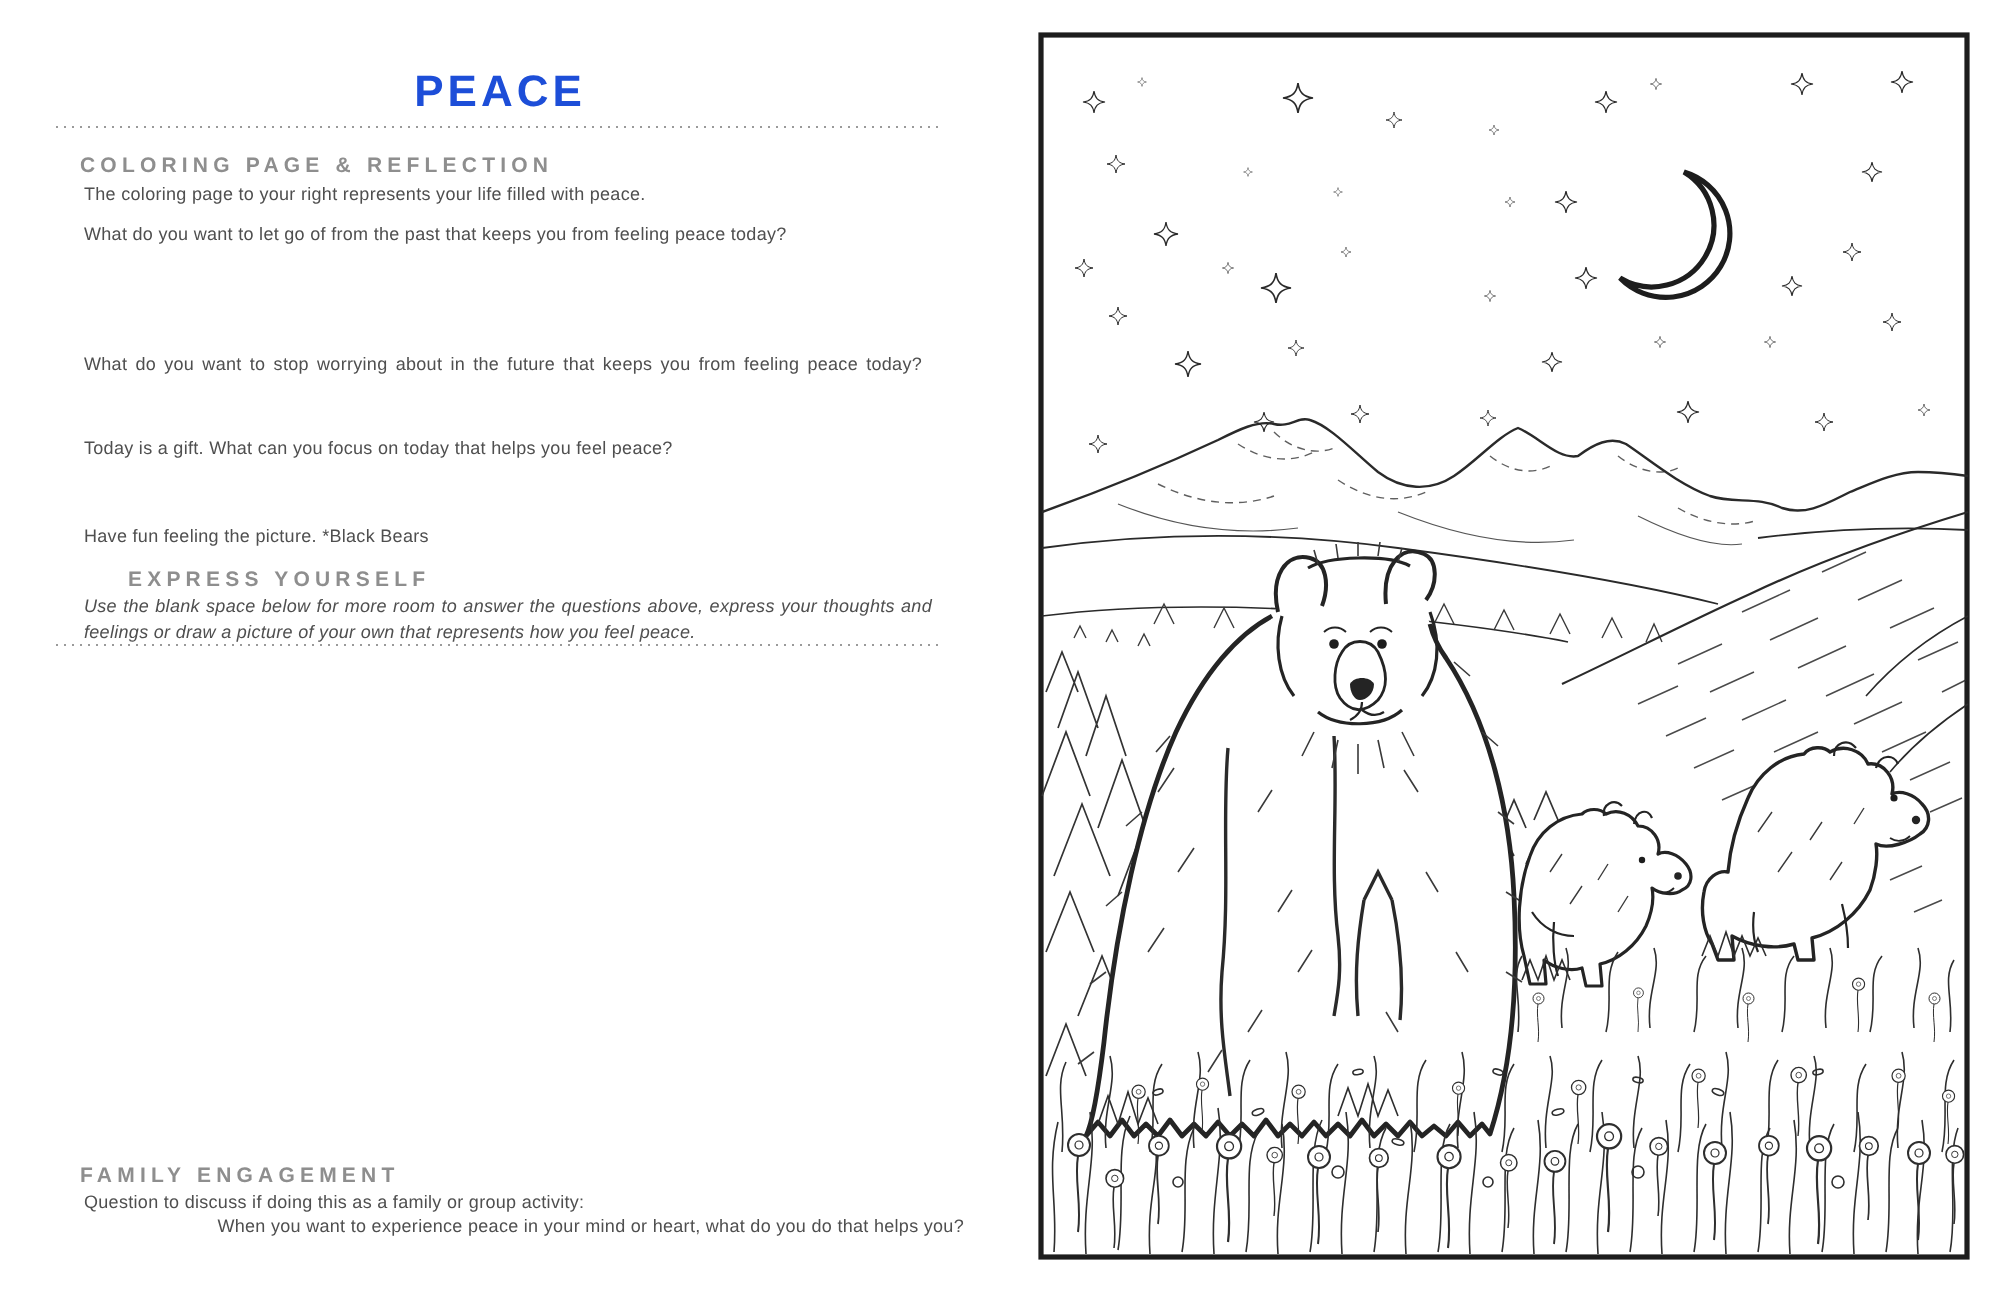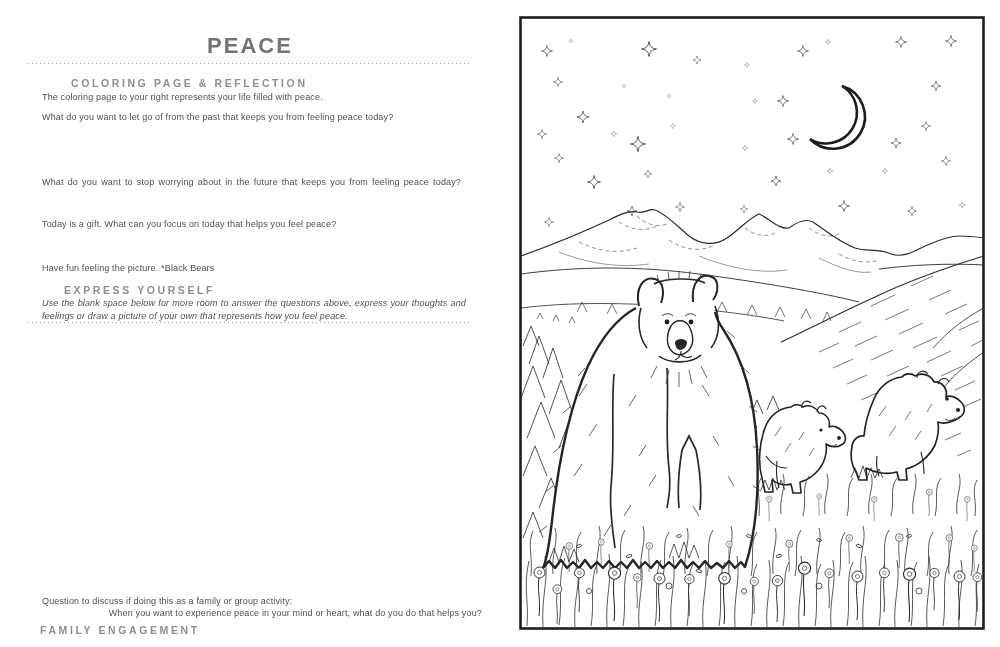--- a/index.html
+++ b/index.html
@@ -1,48 +1,48 @@
 <!DOCTYPE html>
 <html><head>
 <meta charset="utf-8">
 <style>
   html,body{margin:0;padding:0;background:#ffffff;}
   body{width:1000px;height:647px;position:relative;overflow:hidden;
        font-family:"Liberation Sans",sans-serif;color:#545454;}
   .abs{position:absolute;}
   .page-title{left:0;top:33px;width:500px;text-align:center;
-    font-size:22px;font-weight:bold;letter-spacing:2px;color:#737373;}
+    font-size:22px;font-weight:bold;letter-spacing:2px;color:#1d4ed8;}
   .dotted-rule{height:2px;left:28px;width:442px;
     background-image:repeating-linear-gradient(90deg,#9a9a9a 0 1.2px,transparent 1.2px 4px);
     background-position:0 50%;background-size:100% 1.4px;background-repeat:no-repeat;}
   .sec-head{left:40px;font-size:10.5px;font-weight:bold;letter-spacing:2.6px;color:#8e8e8e;}
   .body-txt{left:42px;font-size:9px;line-height:12.5px;color:#4f4f4f;letter-spacing:.15px;}
   .just{text-align:justify;font-style:italic;}
   .just-line{text-align:justify;-moz-text-align-last:justify;text-align-last:justify;}
   .illus-wrap{left:519px;top:16px;width:467px;height:615px;}
   svg{display:block;}
 </style>
 </head>
 <body>
 
 <div class="abs page-title">PEACE</div>
 <div class="abs dotted-rule" style="top:63px;"></div>
 
-<div class="abs sec-head" style="top:77px;margin-left:31px;">COLORING PAGE &amp; REFLECTION</div>
+<div class="abs sec-head" style="top:77px;">COLORING PAGE &amp; REFLECTION</div>
 <div class="abs body-txt" style="top:91px;width:430px;">The coloring page to your right represents your life filled with peace.</div>
 <div class="abs body-txt" style="top:111px;width:430px;">What do you want to let go of from the past that keeps you from feeling peace today?</div>
 <div class="abs body-txt just-line" style="top:164px;width:419px;margin-top:12px;">What do you want to stop worrying about in the future that keeps you from feeling peace today?</div>
 <div class="abs body-txt" style="top:218px;width:430px;">Today is a gift. What can you focus on today that helps you feel peace?</div>
 <div class="abs body-txt" style="top:262px;width:430px;">Have fun feeling the picture. *Black Bears</div>
 
 <div class="abs sec-head" style="top:284px;padding-left:24px;">EXPRESS YOURSELF</div>
 <div class="abs body-txt just" style="top:297px;width:424px;">Use the blank space below for more room to answer the questions above, express your thoughts and feelings or draw a picture of your own that represents how you feel peace.</div>
 <div class="abs dotted-rule" style="top:322px;"></div>
 
-<div class="abs sec-head" style="top:582px;margin-top:42px;">FAMILY ENGAGEMENT</div>
+<div class="abs sec-head" style="top:582px;">FAMILY ENGAGEMENT</div>
 <div class="abs body-txt" style="top:595px;width:440px;">Question to discuss if doing this as a family or group activity:</div>
 <div class="abs body-txt" style="top:607px;width:440px;text-align:right;">When you want to experience peace in your mind or heart, what do you do that helps you?</div>
 
 <div class="abs illus-wrap">
 <svg width="467" height="615" viewBox="0 0 467 615" xmlns="http://www.w3.org/2000/svg">
   <defs>
     <path id="spk" d="M0,-10 C0.9,-3.5 3.5,-0.9 10,0 C3.5,0.9 0.9,3.5 0,10 C-0.9,3.5 -3.5,0.9 -10,0 C-3.5,-0.9 -0.9,-3.5 0,-10 Z"></path>
     <g id="fl">
       <path d="M0,0 C2,-14 -2,-26 0,-38" fill="none"></path>
       <circle cx="0.5" cy="-43.5" r="5.5" fill="#fff"></circle>

